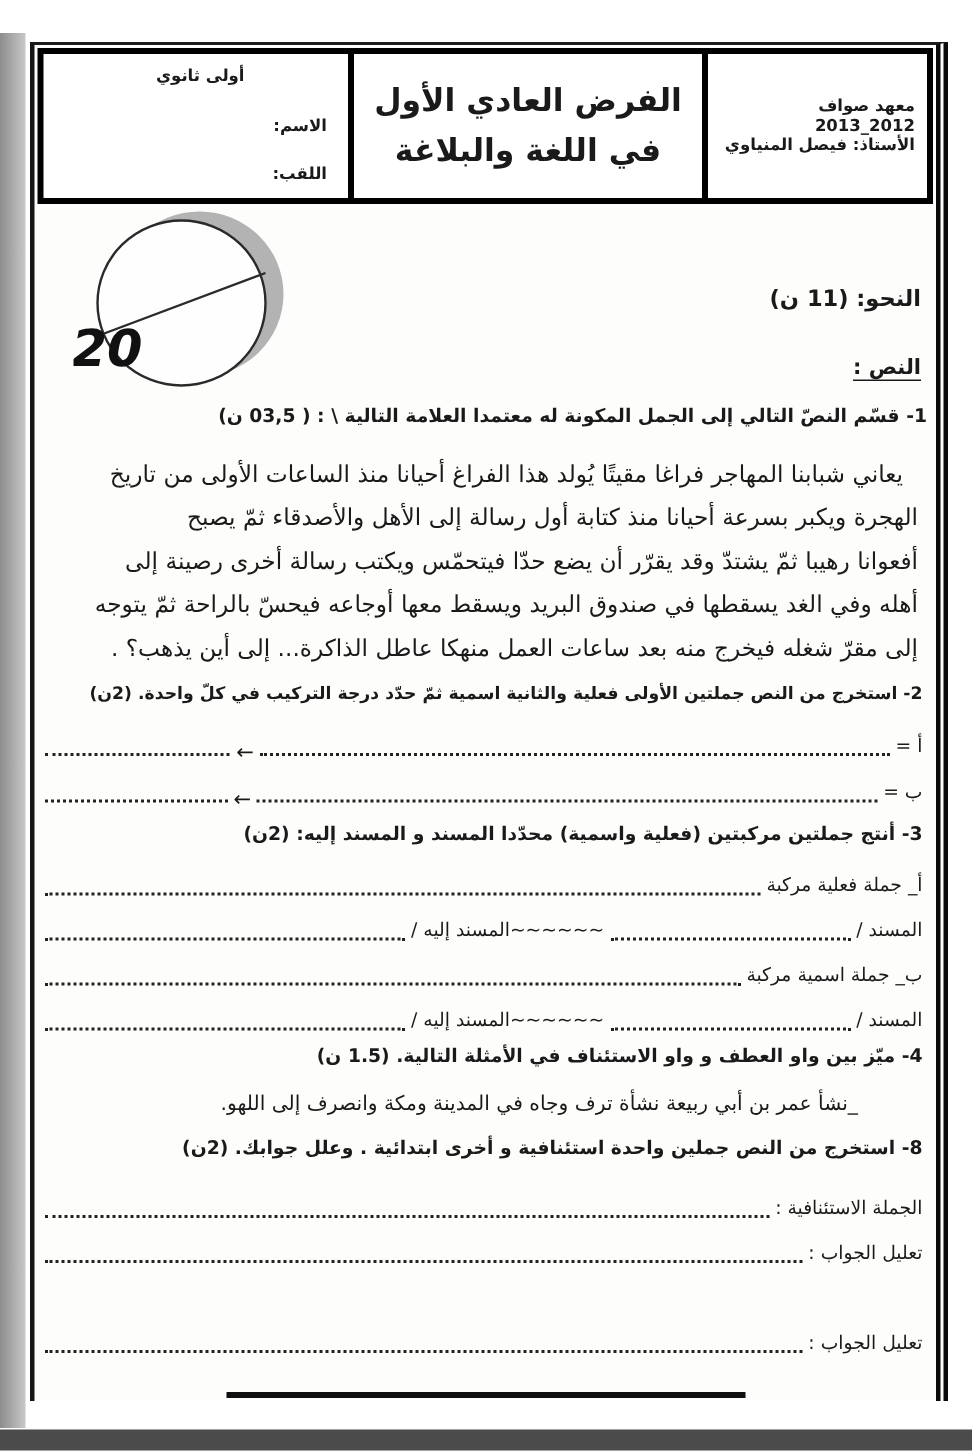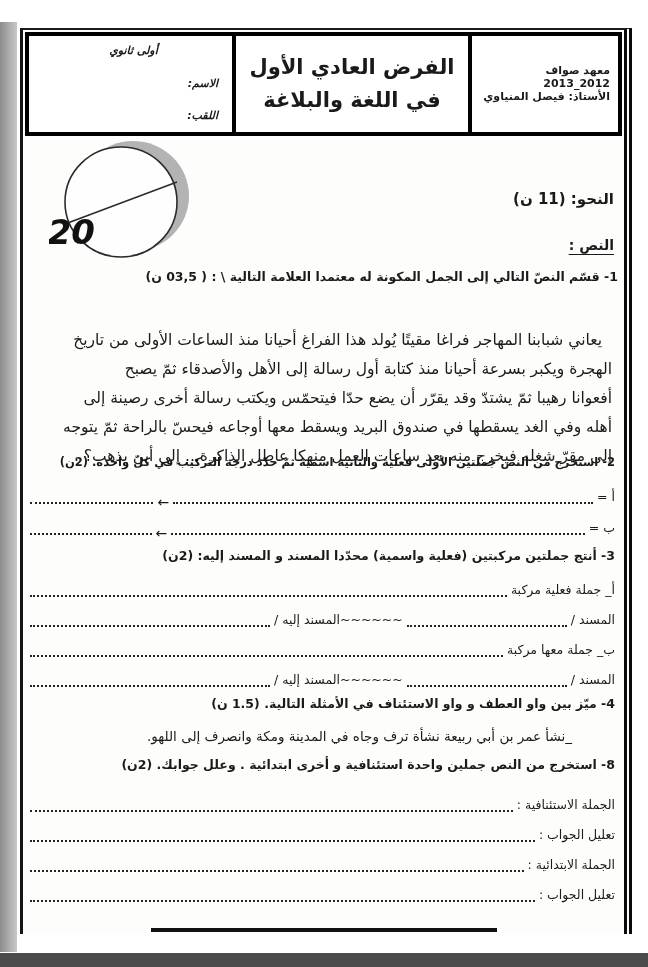--- a/index.html
+++ b/index.html
@@ -19,21 +19,21 @@
   
   .header{display:flex;direction:rtl;margin:2px 2px 0 2px;height:104px;box-sizing:border-box;
     border:4px solid #000;background:#fff;}
   .hcell{box-sizing:border-box;}
   .hcell:not(:last-child){border-left:4px solid #000;}
   .hcell-institute{width:150px;display:flex;flex-direction:column;justify-content:center;
     padding:12px 8px 14px 4px;font-weight:bold;font-size:11px;text-align:right;}
   .hcell-title{width:236px;display:flex;flex-direction:column;justify-content:center;align-items:center;
     font-weight:bold;font-size:21px;line-height:33px;}
   .hcell-class{flex:1;display:flex;flex-direction:column;justify-content:space-between;
-    padding:8px 14px 10px 20px;font-weight:bold;font-size:11px;font-style:italic;}
+    padding:8px 14px 10px 20px;font-weight:bold;font-size:11px;}
   .class-level{text-align:center;}
   .id-label{text-align:right;}
 
   
   .grade-circle{position:absolute;top:108px;left:26px;width:160px;height:128px;}
   .grade-circle .shadow{fill:#b3b3b3;}
   .grade-circle .disc{fill:#fefefe;stroke:#2a2a2a;stroke-width:1.6;}
   .grade-circle line{stroke:#2a2a2a;stroke-width:1.6;}
   .grade-circle text{font-family:"DejaVu Sans",sans-serif;font-weight:bold;font-style:italic;
     font-size:34px;fill:#111;}
@@ -44,21 +44,21 @@
     text-decoration:underline;text-underline-offset:4px;}
 
   .q{position:absolute;right:6px;font-weight:bold;font-size:12.5px;}
   .q1{top:239px;font-size:12.5px;}
   .q2{top:425px;right:9px;font-size:11.5px;}
   .q3{top:518px;right:9px;}
   .q4{top:666px;right:9px;}
   .q5{top:727px;right:9px;}
 
   .passage{position:absolute;top:272px;right:12px;left:22px;font-size:15.5px;line-height:29px;
-    text-align:right;margin-top:24px;}
+    text-align:right;}
   .pline-first{text-indent:10px;}
 
   .ansrow{position:absolute;right:9px;left:7px;display:flex;direction:rtl;align-items:flex-end;
     gap:4px;font-size:12.5px;height:22px;}
   .dots{flex:1;border-bottom:2px dotted #222;height:4px;}
   .d4{flex:3.4;} .d1{flex:1;}
   .dm1{flex:1.6;} .dm2{flex:2.4;}
   .arrow{font-size:14px;line-height:10px;margin-bottom:-3px;}
   .row-a{top:452px;} .row-b{top:483px;}
   .row-q3a{top:545px;} .row-m1{top:575px;} .row-q3b{top:605px;} .row-m2{top:635px;}
@@ -132,21 +132,21 @@
     <span>أ_ جملة فعلية مركبة</span>
     <span class="dots"></span>
   </div>
   <div class="ansrow row-m1">
     <span>المسند /</span>
     <span class="dots dm1"></span>
     <span>~~~~~~المسند إليه /</span>
     <span class="dots dm2"></span>
   </div>
   <div class="ansrow row-q3b">
-    <span>ب_ جملة معها مركبة</span>
+    <span>ب_ جملة اسمية مركبة</span>
     <span class="dots"></span>
   </div>
   <div class="ansrow row-m2">
     <span>المسند /</span>
     <span class="dots dm1"></span>
     <span>~~~~~~المسند إليه /</span>
     <span class="dots dm2"></span>
   </div>
 
   <div class="q q4">4- ميّز بين واو العطف و واو الاستئناف في الأمثلة التالية. (1.5 ن)</div>
@@ -155,24 +155,20 @@
   <div class="q q5">8- استخرج من النص جملين واحدة استئنافية و أخرى ابتدائية . وعلل جوابك. (2ن)</div>
 
   <div class="ansrow row-r1">
     <span>الجملة الاستئنافية :</span>
     <span class="dots"></span>
   </div>
   <div class="ansrow row-r2">
     <span>تعليل الجواب :</span>
     <span class="dots"></span>
   </div>
-  <div class="ansrow row-r3">
-    <span>الجملة الابتدائية :</span>
-    <span class="dots"></span>
-  </div>
   <div class="ansrow row-r4">
     <span>تعليل الجواب :</span>
     <span class="dots"></span>
   </div>
 
   <div class="bottom-line"></div>
 </div>
 
 <div class="bottom-band"></div>
 

